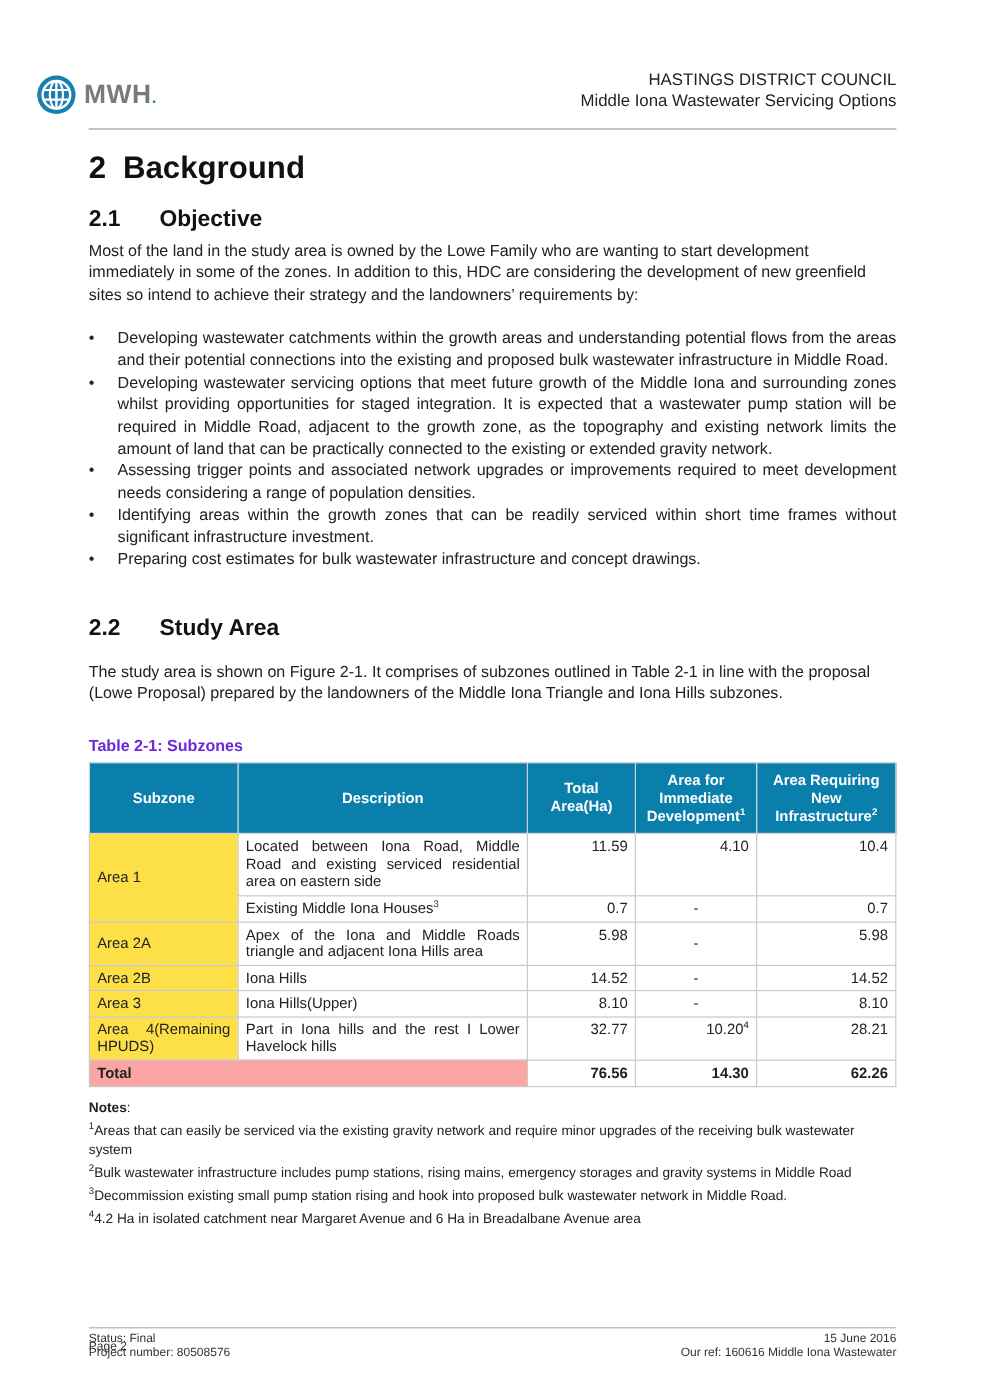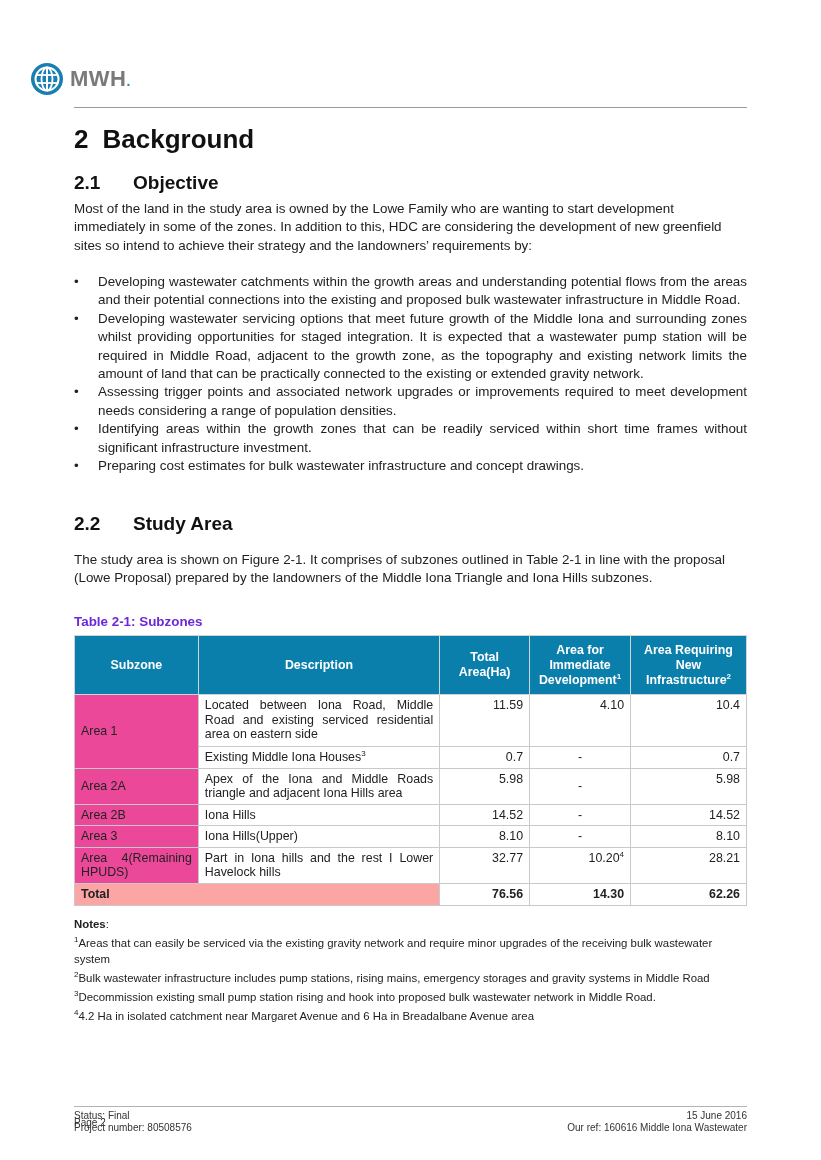--- a/index.html
+++ b/index.html
@@ -23,21 +23,21 @@
 
   .bullets { position: absolute; left: 74px; top: 273px; width: 673px; margin: 0; padding: 0; list-style: none; font-size: 13.4px; line-height: 18.4px; color: #222; }
   .bullets li { position: relative; padding-left: 24px; text-align: justify; }
   .bullets li .bullet { position: absolute; left: 0; top: 0; }
 
   .table-caption { position: absolute; left: 74px; top: 614px; font-size: 13.4px; font-weight: bold; color: #6d28d9; }
 
   table.subzones { position: absolute; left: 74px; top: 635px; width: 673px; border-collapse: collapse; font-size: 12.4px; color: #222; }
   table.subzones th { background: #0a7fab; color: #fff; font-weight: bold; text-align: center; vertical-align: middle; border: 1px solid #d0d4d6; padding: 4px 6px; line-height: 15px; height: 50px; }
   table.subzones td { border: 1px solid #c9c9c9; padding: 3px 6px; vertical-align: top; line-height: 14.5px; }
-  table.subzones td.sub { background: #ec4899; vertical-align: middle; }
+  table.subzones td.sub { background: #fde047; vertical-align: middle; }
   table.subzones td.desc { text-align: justify; }
   table.subzones td.num { text-align: right; }
   table.subzones td.dash { text-align: center; }
   table.subzones tr.total td { font-weight: bold; }
   table.subzones tr.total td.totlabel { background: #fca5a5; }
   sup { font-size: 8px; line-height: 0; vertical-align: super; }
 
   .notes-label { position: absolute; left: 74px; top: 918px; font-size: 11.4px; font-weight: bold; color: #222; }
   .notes-label span.colon { font-weight: normal; }
   .notes { position: absolute; left: 74px; top: 935px; width: 673px; font-size: 11.4px; line-height: 16px; color: #222; }
@@ -60,20 +60,22 @@
       <circle cx="17" cy="17" r="11.5" fill="none" stroke="#ffffff" stroke-width="2"></circle>
       <line x1="17" y1="5.5" x2="17" y2="28.5" stroke="#ffffff" stroke-width="2"></line>
       <ellipse cx="17" cy="17" rx="5.5" ry="11.5" fill="none" stroke="#ffffff" stroke-width="1.8"></ellipse>
       <line x1="6" y1="13" x2="28" y2="13" stroke="#ffffff" stroke-width="1.8"></line>
       <line x1="6" y1="21" x2="28" y2="21" stroke="#ffffff" stroke-width="1.8"></line>
     </svg>
     <span class="logo-text"><span>MWH</span><span class="dot">.</span></span>
   </div>
 
   <div class="header-right">
+    <div>HASTINGS DISTRICT COUNCIL</div>
+    <div>Middle Iona Wastewater Servicing Options</div>
   </div>
   <div class="header-rule"></div>
 
   <div class="h1">
     <span class="num">2</span><span>Background</span>
   </div>
 
   <div class="h2" style="top:172px;">
     <span class="num">2.1</span><span>Objective</span>
   </div>

